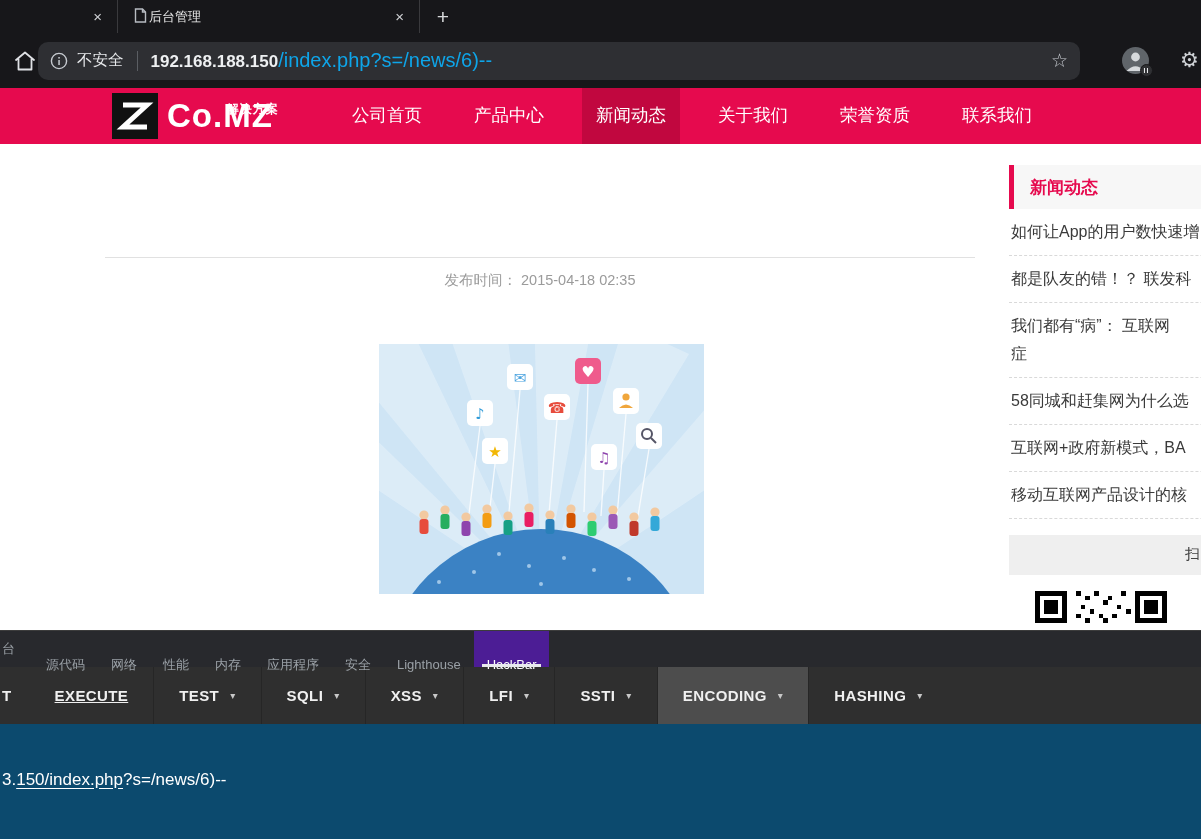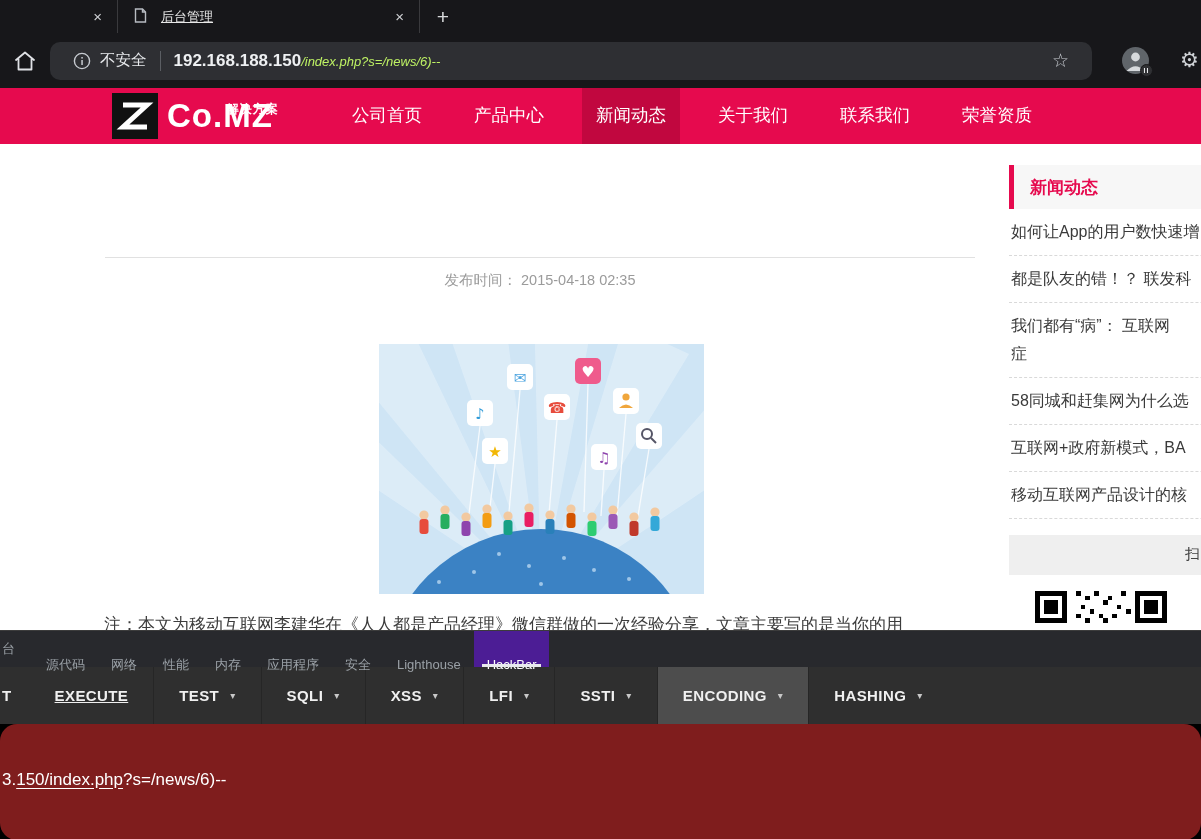--- a/index.html
+++ b/index.html
@@ -8,33 +8,33 @@
     position:relative; width:1201px; height:839px; overflow:hidden;
     background:#fff; font-family:"Liberation Sans","DejaVu Sans",sans-serif;
   }
 
   
   .chrome { position:absolute; top:0; left:0; width:100%; height:88px; background:#17171a; }
   .tabstrip { display:flex; height:33px; align-items:stretch; }
   .tab { display:flex; align-items:center; color:#e8e8e8; font-size:13px; }
   .tab1 { width:118px; justify-content:flex-end; padding-right:10px; border-right:1px solid #3a3a3d; }
   .tab2 { width:302px; padding:0 10px 0 16px; border-right:1px solid #3a3a3d; }
-  .tab-title { margin-left:14px; white-space:nowrap;text-decoration:underline; }
+  .tab-title { margin-left:2px; white-space:nowrap; }
   .tab-close { margin-left:auto; color:#cfd1d4; font-size:15px; padding:0 5px; cursor:default; }
   .tab1 .tab-close { margin-left:0; }
   .newtab { width:46px; text-align:center; line-height:33px; color:#d6d8da; font-size:21px; }
   .addrrow { position:relative; height:55px; display:flex; align-items:center; padding-left:12px; }
   .homeicon { width:26px; height:26px; flex:none; }
-  .urlpill { margin-left:12px; width:1042px; height:38px; background:#2e2f33; border-radius:10px;
-             display:flex; align-items:center; padding:0 23px; color:#e8eaed; font-size:15px; }
+  .urlpill { width:1042px; height:38px; background:#2e2f33; border-radius:10px;
+             display:flex; align-items:center; padding:0 12px; color:#e8eaed; font-size:15px; }
   .infoicon { width:18px; height:18px; margin-right:9px; flex:none; }
   .sec { color:#e8eaed; font-size:15.5px; }
   .urldivider { width:1px; height:20px; background:#5b5e63; margin:0 13px; }
   .host { color:#eef0f2; font-size:17px;font-weight:bold; }
-  .path { color:#bef264; font-size:13px;font-style:italic; }
+  .path { color:#0ea5e9; font-size:20px; }
   .star { margin-left:auto; color:#c7cbd1; font-size:19px; }
   .profile { position:absolute; left:1122px; top:14px; width:27px; height:27px; border-radius:50%;
              background:#60656a; }
   .badge { position:absolute; right:-4px; bottom:-3px; width:13px; height:13px; border-radius:50%;
            background:#2f3033; border:1px solid #17171a; color:#e8eaed; font-size:7px; font-weight:bold;
            display:flex; align-items:center; justify-content:center; letter-spacing:1px; }
   .gearicon { position:absolute; left:1180px; top:15px; color:#cfd2d6; font-size:21px; }
 
   
   .siteheader { position:absolute; top:88px; left:0; width:100%; height:56px; background:#e60a4e; }
@@ -72,21 +72,21 @@
   .dt-tab { padding:16px 13px; line-height:36px; position:relative; white-space:nowrap; }
   .dt-tab.active { background:#4c1d95; color:#fff; }
   .dt-tab.active::after { content:""; position:absolute; left:8px; right:8px; bottom:0; height:3px; background:#e8eaed; }
   .dt-toolbar { height:57px; background:#2f2f2f; display:flex; align-items:stretch; color:#f0f0f0;
                 font-size:15px; font-weight:bold; letter-spacing:.4px; }
   .hb-partial { line-height:57px; padding:0 10px 0 2px; margin-right:8px; }
   .hb-btn { display:flex; align-items:center; padding:0 25px; border-left:1px solid #262626; white-space:nowrap; }
   .hb-btn.first { border-left:none;text-decoration:underline; }
   .hb-btn.hl { background:#4d4d4d; }
   .hb-caret { margin-left:11px; font-size:10px; color:#c8c8c8; }
-  .dt-urlpanel { height:116px; background:#7f1d1d; padding:46px 0 0 2px; color:#fff; font-size:17px;border-radius:17px; }
+  .dt-urlpanel { height:116px; background:#0c4a6e; padding:46px 0 0 2px; color:#fff; font-size:17px; }
   .hb-url .u { text-decoration:underline; text-underline-offset:3px; }
 </style>
 </head>
 <body>
 
 <div class="screen">
 
   <div class="chrome">
     <div class="tabstrip">
       <div class="tab tab1">
@@ -142,22 +142,22 @@
             <path d="M11 12 H35 L11 34 H35" fill="none" stroke="#fff" stroke-width="5"></path>
           </svg>
       </span>
       <span class="logotext"><span>Co.MZ</span><span class="tagline">解决方案</span></span>
     </div>
     <nav class="nav">
       <span class="nav-item">公司首页</span>
       <span class="nav-item">产品中心</span>
       <span class="nav-item active">新闻动态</span>
       <span class="nav-item">关于我们</span>
+      <span class="nav-item">荣誉资质</span>
       <span class="nav-item">联系我们</span>
-      <span class="nav-item">荣誉资质</span>
     </nav>
   </div>
 
   <div class="article-hr"></div>
   <div class="publish">发布时间： 2015-04-18 02:35</div>
 
   <div class="article-image">
     <svg width="325" height="250" viewBox="0 0 325 250">
       <rect width="325" height="250" fill="#cfe5f5"></rect>
       <g fill="#ffffff" opacity="0.28">
@@ -259,21 +259,20 @@
             <rect x="-4.5" y="-3" width="9" height="15" rx="3" fill="#c0392b"></rect>
           </g>
         <g transform="translate(276,175)">
             <circle cy="-7" r="4.6" fill="#f2c9a0"></circle>
             <rect x="-4.5" y="-3" width="9" height="15" rx="3" fill="#34a8d8"></rect>
           </g>
       </g>
     </svg>
   </div>
 
-  <p class="article-body">注：本文为移动互联网李建华在《人人都是产品经理》微信群做的一次经验分享，文章主要写的是当你的用</p>
 
   <aside class="sidebar">
     <div class="sb-header">
       <span class="sb-title">新闻动态</span>
     </div>
     <div class="sb-list">
       <div class="sb-item">如何让App的用户数快速增</div>
       <div class="sb-item">都是队友的错！？ 联发科</div>
       <div class="sb-item">我们都有“病”： 互联网
 症</div>

